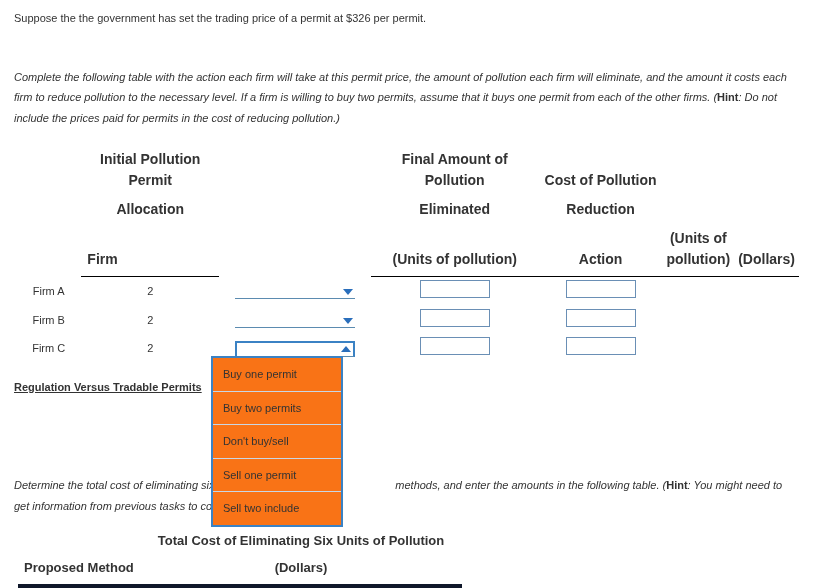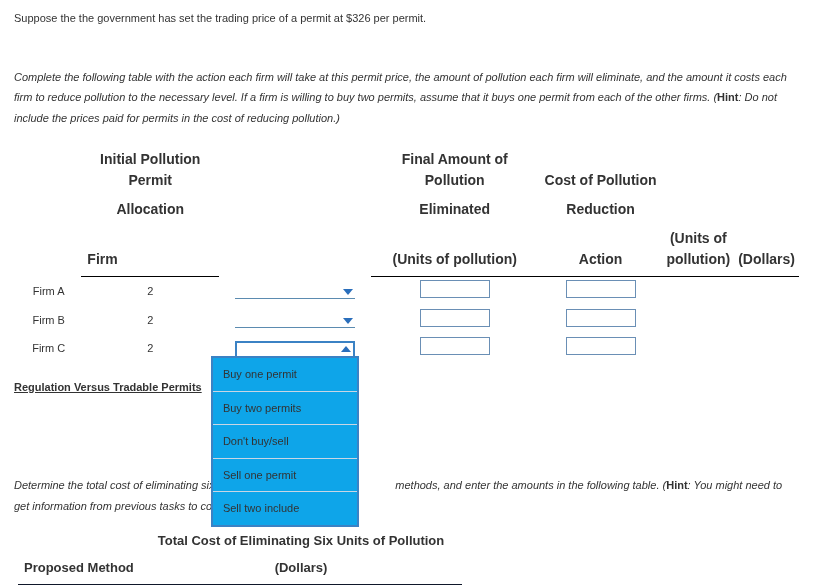--- a/index.html
+++ b/index.html
@@ -73,40 +73,40 @@
   }
 
   .section-title { font-weight: bold; margin: 10px 0 16px 0; text-decoration: underline; }
 
   .dropdown-wrap { position: relative; display: inline-block; }
   .dropdown-menu {
     position: absolute;
     top: 16px;
     left: -24px;
     border: 2px solid #3b82c4;
-    background: #0ea5e9;
+    background: #f97316;
     z-index: 10;
-    width: 148px;
+    width: 132px;
   }
   .dropdown-menu div {
     padding: 8px 10px;
     font-size: 11px;
     color: #333;
     border-top: 1px solid #c9d6e4;
     cursor: pointer;
     text-align: left;
   }
   .dropdown-menu div:first-child { border-top: none; }
 
   .para2 { font-style: italic; line-height: 1.9; margin: 14px 0 12px 0; }
 
   table.cost { border-collapse: collapse; margin-bottom: 20px; margin-left: 4px; }
   table.cost th { font-weight: bold; font-size: 13px; padding: 2px 18px 6px 6px; text-align: center; }
   table.cost td { font-size: 11px; padding: 3px 18px 3px 6px; text-align: center; }
-  .cost-header-row th { border-bottom: 1px solid #0f172a; }
+  .cost-header-row th { border-bottom: 5px solid #0f172a; }
   .method-col { text-align: left !important; }
   .indent { padding-left: 28px !important; text-align: left !important; }
 </style>
 </head>
 <body>
 
 <p class="intro">Suppose the the government has set the trading price of a permit at $326 per permit.</p>
 
 <p class="instructions">
   <span>Complete the following table with the action each firm will take at this permit price, the amount of pollution each firm will eliminate, and the amount it costs each firm to reduce pollution to the necessary level. If a firm is willing to buy two permits, assume that it buys one permit from each of the other firms. (</span><span class="hint-label">Hint</span><span>: Do not include the prices paid for permits in the cost of reducing pollution.)</span>

